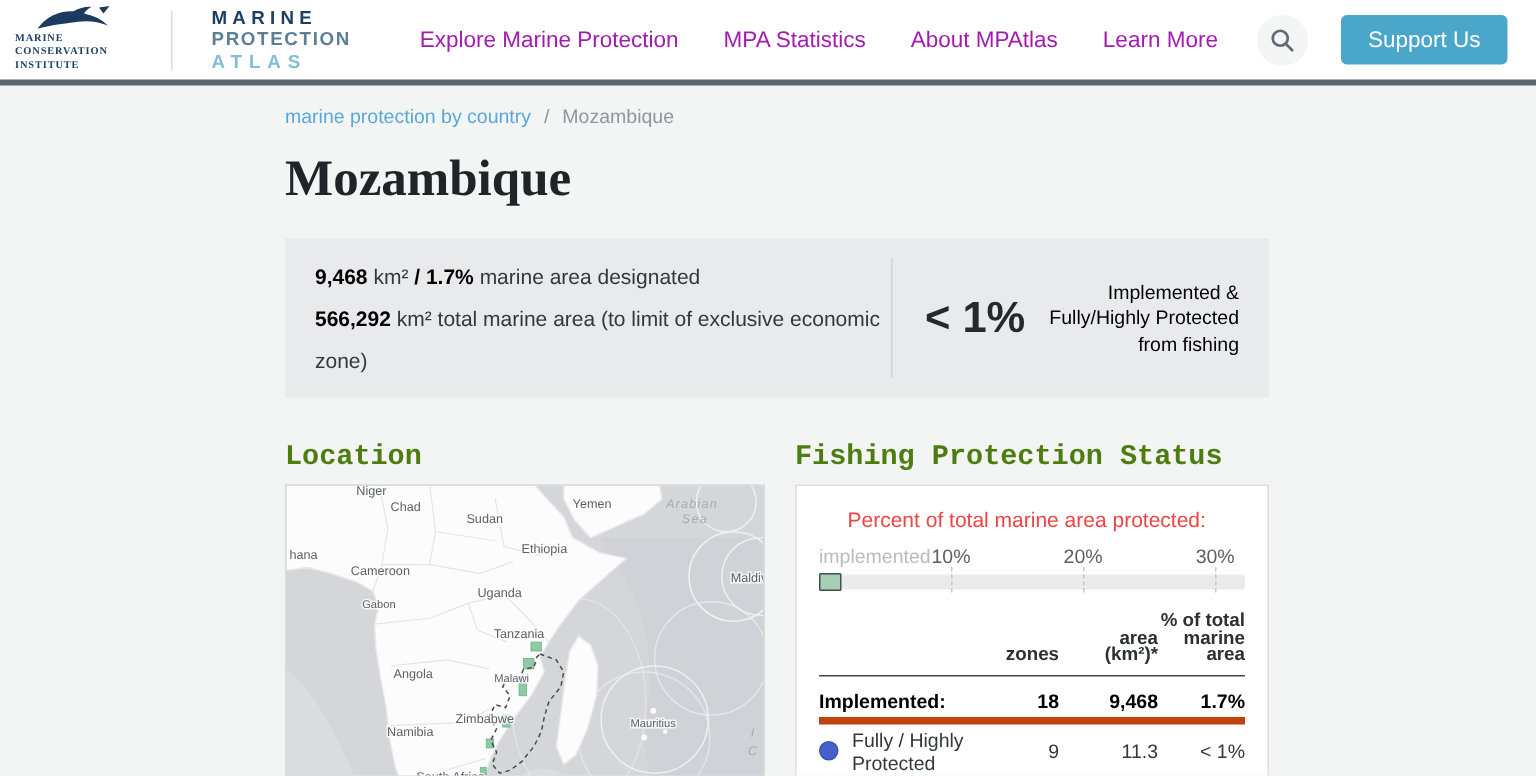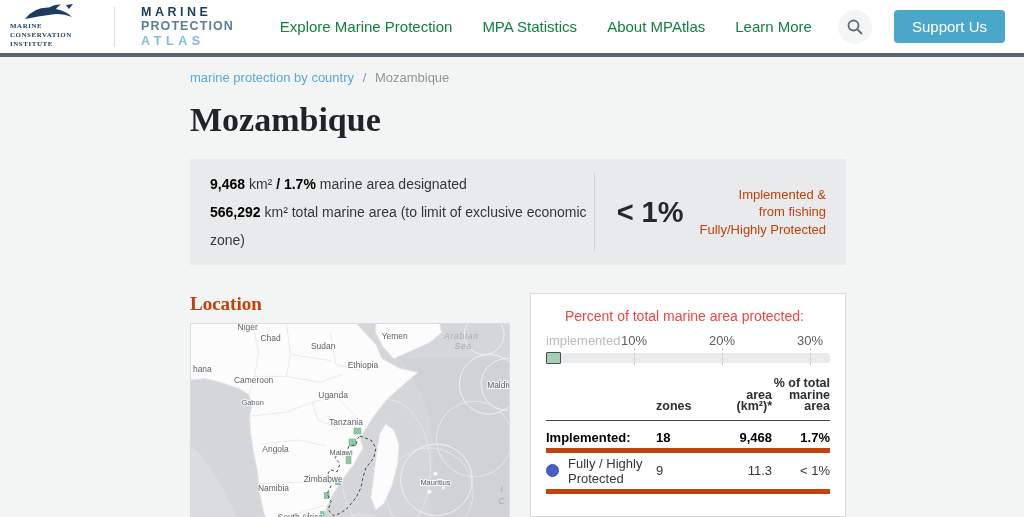--- a/index.html
+++ b/index.html
@@ -12,47 +12,47 @@
   .logo { display:flex; align-items:center; gap:26px; cursor:pointer; }
   .logo-institute { display:flex; flex-direction:column; align-items:flex-start; width:78px; }
   .logo-institute svg { margin-left:14px; margin-bottom:1px; }
   .inst-line { font-family:"Liberation Serif", serif; font-size:6.9px; letter-spacing:.6px;
                color:#21405f; line-height:1.3; font-weight:600; }
   .logo-divider { width:1px; height:40px; background:#d7dee3; }
   .logo-atlas { display:flex; flex-direction:column; line-height:1.15; font-weight:700; font-size:12.5px; }
   .atlas-l1 { color:#1e3f61; letter-spacing:3.5px; }
   .atlas-l2 { color:#5d7f96; letter-spacing:1.1px; }
   .atlas-l3 { color:#85bcd6; letter-spacing:4.6px; }
-  .nav { margin-left:auto; display:flex; gap:30px; font-size:15px; color:#15803d; align-items:center; }
+  .nav { margin-left:auto; display:flex; gap:30px; font-size:15px; color:#a21caf; align-items:center; }
   .nav-item { cursor:pointer; white-space:nowrap; }
   .search-btn { width:34px; height:34px; border-radius:50%; background:#f4f5f5; border:none;
                 display:flex; align-items:center; justify-content:center; margin:0 22px 0 26px; cursor:pointer; }
   .support-btn { background:#4ba7ca; color:#ffffff; font-size:15px; padding:8px 18px;
                  border-radius:4px; border:none; cursor:pointer; font-family:inherit; }
 
   
   .container { width:656px; margin-left:190px; }
   .breadcrumb { padding-top:13px; font-size:13px; }
   .crumb-link { color:#58a9d7; text-decoration:none; cursor:pointer;text-align:right; }
   .crumb-sep { color:#8e979e; margin:0 5px; }
   .crumb-cur { color:#8e979e; }
   h1 { font-family:"Liberation Serif", serif; font-size:34px; font-weight:700;
        color:#1f2429; margin:16px 0 20px; }
 
   .stats { background:#e9eaeb; display:flex; align-items:center; padding:11px 20px; }
   .stats-left { flex:1; font-size:14px; color:#33383d; line-height:2.0; }
   .b { font-weight:700; color:#000000; }
   .stats-divider { width:1px; align-self:stretch; background:#d2d5d7; margin:2px 22px 2px 0; }
   .big-pct { font-size:29px; font-weight:700; color:#25292e; margin-right:16px; white-space:nowrap; }
-  .big-label { font-size:13px; color:#c2410c; text-align:right; line-height:1.35; }
+  .big-label { font-size:13px; color:#000000; text-align:right; line-height:1.35; }
 
   .cols { display:flex; gap:20px; margin-top:28px; }
   .col-left { width:320px; } .col-right { width:316px; }
-  h2 { font-family:Liberation Serif, serif; font-size:19px; font-weight:700;
-       color:#c2410c; margin:0 0 8px; }
+  h2 { font-family:Liberation Mono, monospace; font-size:19px; font-weight:700;
+       color:#4d7c0f; margin:0 0 8px; }
 
   
   .map-card { border:1px solid #d9dcde; background:#d4d6d9; height:227px; overflow:hidden; cursor:grab; }
   .mlabel { text-anchor:middle; font-size:8.5px; fill:#5d6065;
             paint-order:stroke; stroke:rgba(255,255,255,.75); stroke-width:2px; }
   .mlabel.tiny { font-size:7.5px; }
   .mlabel.sea { font-style:italic; fill:#a7acb4; letter-spacing:.8px; stroke:none; }
   .mlabel.cutL { text-anchor:start; } .mlabel.cutR { text-anchor:start; }
 
   
@@ -70,21 +70,21 @@
               border:1.5px solid #454f56; border-radius:1px; }
 
   .ftable { margin-top:12px; color:#33383d; }
   .thead { display:flex; align-items:flex-end; border-bottom:1.5px solid #40494f;
            padding-bottom:7px; font-weight:700; color:#2b3035; font-size:12.5px; line-height:11.5px; }
   .thead .tarea, .thead .tpct { line-height:11.5px; }
   .trow { display:flex; align-items:center; padding:3px 0; border-bottom:5px solid #c2410c; font-size:13px; }
   .trow.first { padding-top:9px; }
   .trow.last { border-bottom:none; padding-bottom:9px; }
   .tlabel { flex:1; display:flex; align-items:center; }
-  .tzones { width:50px; text-align:left; }
+  .tzones { width:50px; text-align:right; }
   .tarea  { width:66px; text-align:right; }
   .tpct   { width:58px; text-align:right; }
   .dot { width:13px; height:13px; border-radius:50%; margin-right:9px; border:1px solid; flex:none; }
 </style>
 </head>
 <body>
 
 <div class="header">
   <div class="logo">
     <div class="logo-institute">
@@ -141,22 +141,22 @@
       <div>
         <span class="b">566,292</span>
         <span>km²</span>
         <span>total marine area (to limit of exclusive economic zone)</span>
       </div>
     </div>
     <div class="stats-divider"></div>
     <div class="big-pct">&lt; 1%</div>
     <div class="big-label">
       <div>Implemented &amp;</div>
+      <div>Fully/Highly Protected</div>
       <div>from fishing</div>
-      <div>Fully/Highly Protected</div>
     </div>
   </div>
 
   <div class="cols">
 
     <div class="col-left">
       <h2>Location</h2>
       <div class="map-card">
         <svg width="318" height="227" viewBox="0 0 320 227">
           <rect x="0" y="0" width="320" height="227" fill="#d4d6d9"></rect>
@@ -236,20 +236,21 @@
           <text class="mlabel cutL" x="2" y="48">hana</text>
           <text class="mlabel cutR" x="298" y="64">Maldive</text>
           <text class="mlabel" x="57" y="5">Niger</text>
           <text class="mlabel sea" x="313" y="168">I</text>
           <text class="mlabel sea" x="313" y="180">C</text>
         </svg>
       </div>
     </div>
 
     <div class="col-right">
+      <h2>Fishing Protection Status</h2>
       <div class="fish-card">
 
         <div class="bar-caption">Percent of total marine area protected:</div>
 
         <div class="bar-wrap">
           <div class="bar-labels">
             <span class="series-label">implemented</span>
             <span class="tick tick-10">10%</span>
             <span class="tick tick-20">20%</span>
             <span class="tick tick-30">30%</span>

